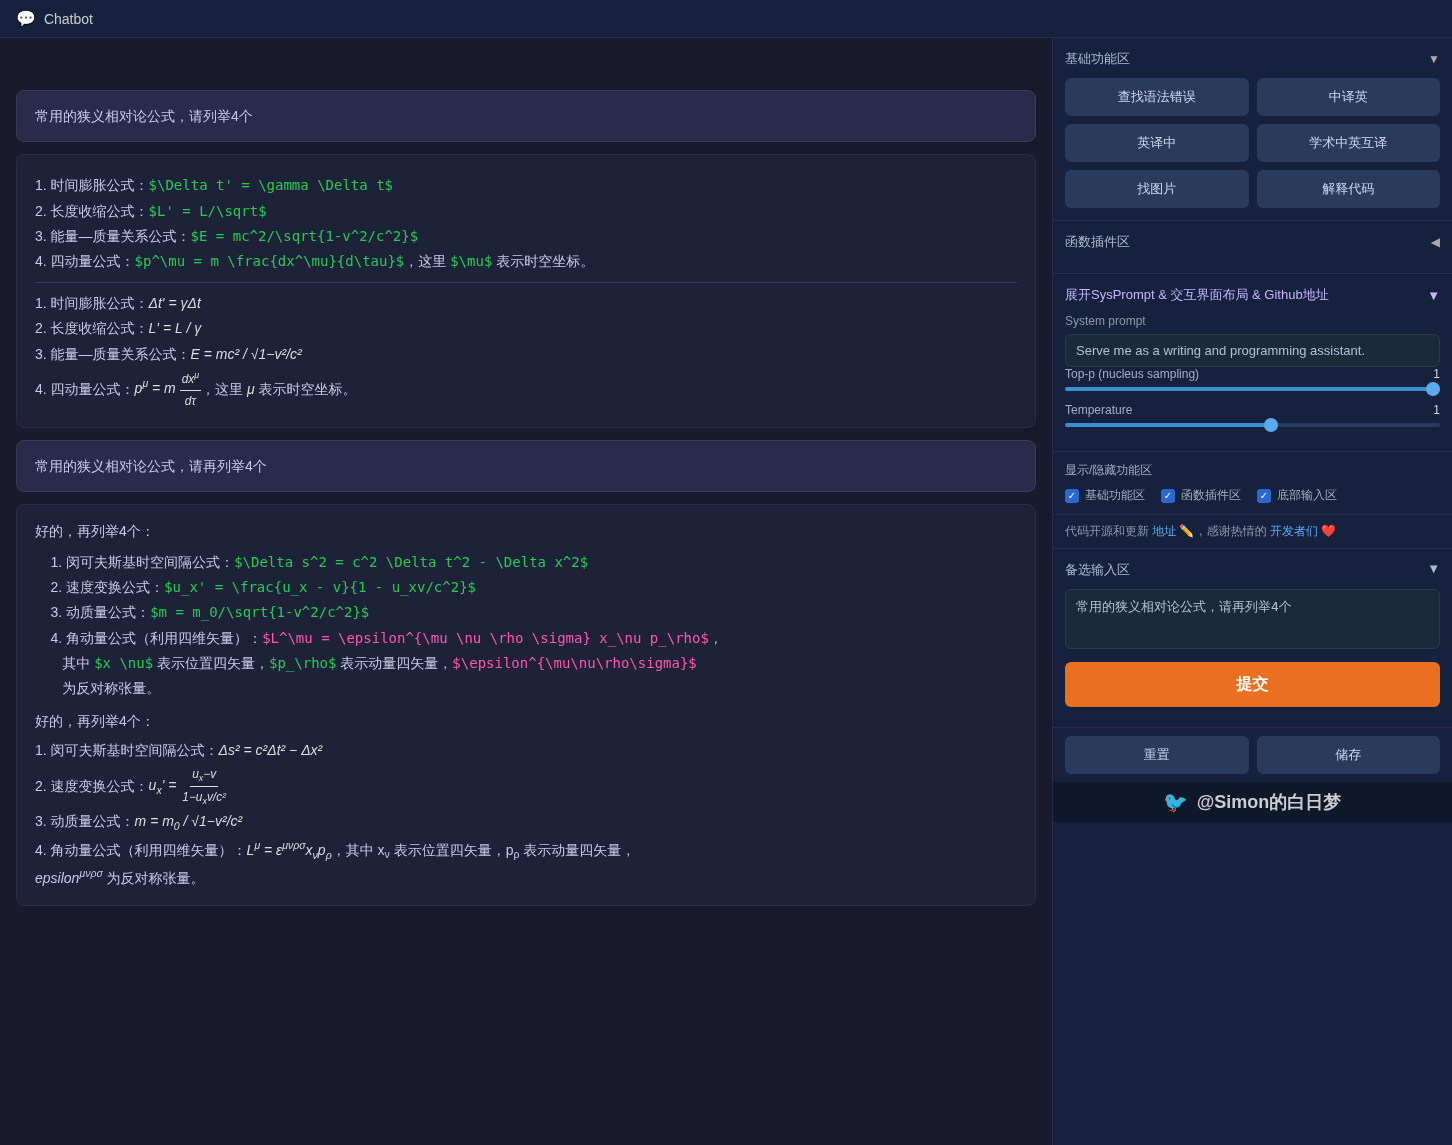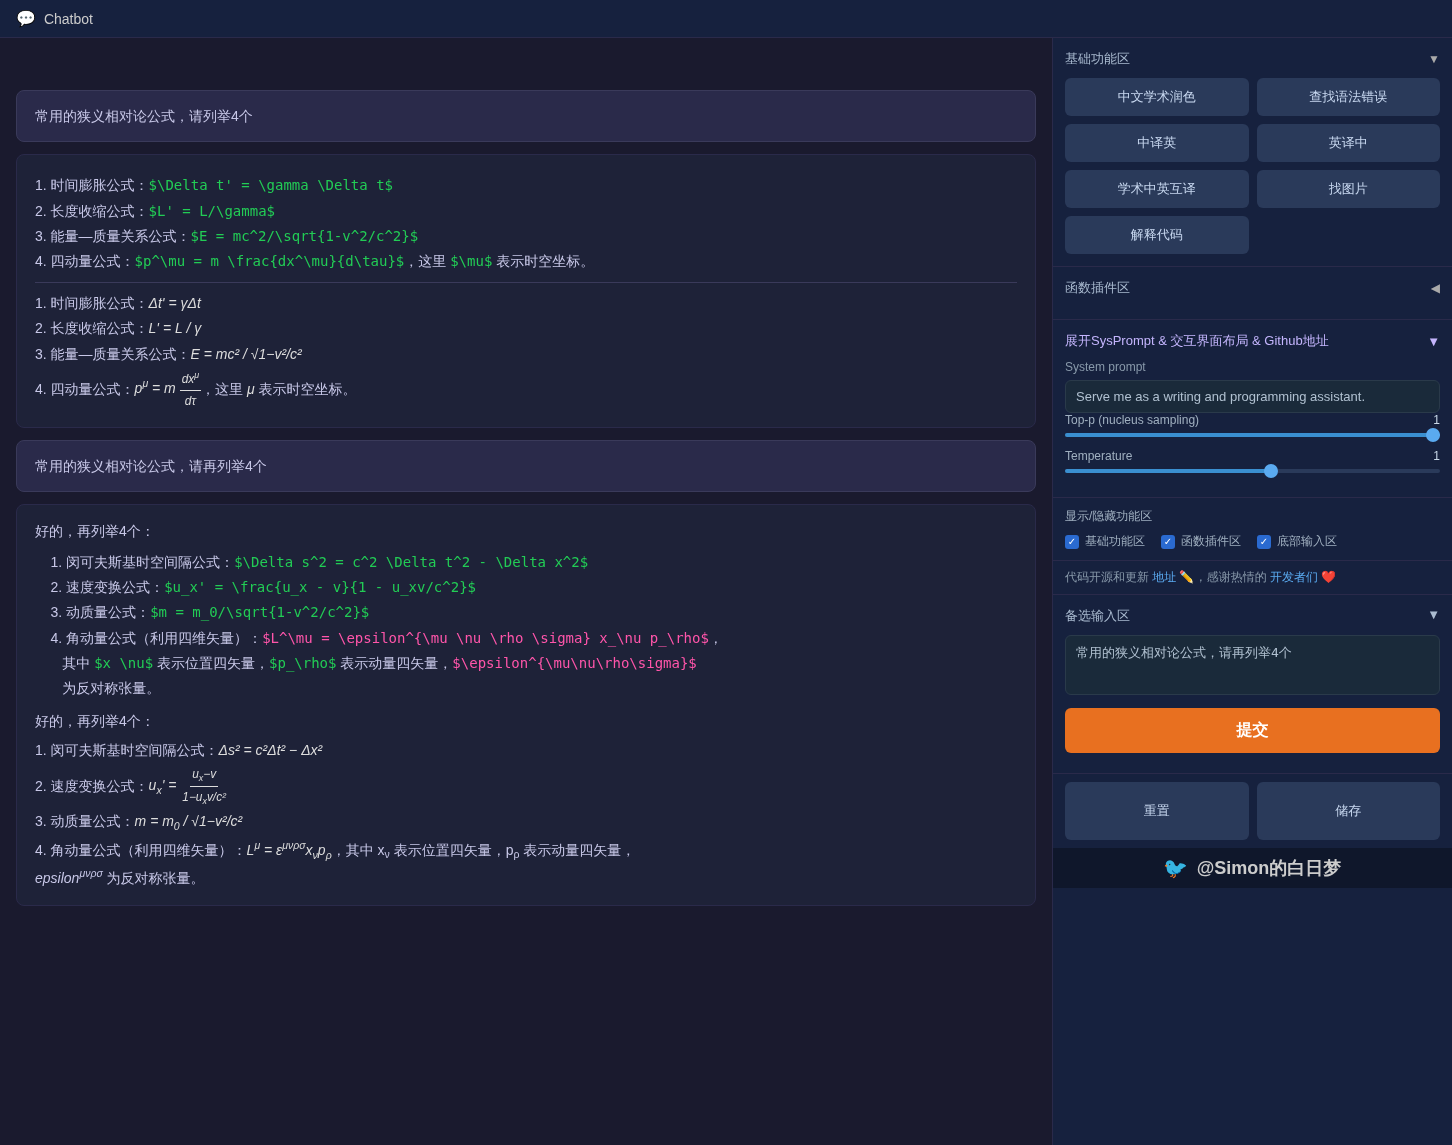--- a/index.html
+++ b/index.html
@@ -268,21 +268,21 @@
       display: grid;
       grid-template-columns: 1fr 1fr;
       gap: 8px;
       padding: 8px 12px;
     }
     .bottom-btn {
       background: #2a3a5a;
       border: none;
       border-radius: 6px;
       color: #c8d8f0;
-      padding: 20px;
+      padding: 10px;
       font-size: 13px;
       cursor: pointer;
     }
     .watermark {
       position: relative;
       padding: 8px 12px;
       background: rgba(0,0,0,0.3);
       display: flex;
       align-items: center;
       justify-content: center;
@@ -314,21 +314,21 @@
 
   <div class="chat-panel">
 
     <div class="user-message">
       <span>常用的狭义相对论公式，请列举4个</span>
     </div>
 
     <div class="assistant-message">
       <div class="formula-block">
         1. 时间膨胀公式：<span class="formula-green">$\Delta t' = \gamma \Delta t$</span><br>
-        2. 长度收缩公式：<span class="formula-green">$L' = L/\gamma$</span><br>
+        2. 长度收缩公式：<span class="formula-green">$L' = L/\sqrt$</span><br>
         3. 能量—质量关系公式：<span class="formula-green">$E = mc^2/\sqrt{1-v^2/c^2}$</span><br>
         4. 四动量公式：<span class="formula-green">$p^\mu = m \frac{dx^\mu}{d\tau}$</span>，这里 <span class="formula-green">$\mu$</span> 表示时空坐标。
       </div>
       <hr class="divider-line">
       <div>
         1. 时间膨胀公式：<span class="math-rendered">Δt' = γΔt</span><br>
         2. 长度收缩公式：<span class="math-rendered">L' = L / γ</span><br>
         3. 能量—质量关系公式：<span class="math-rendered">E = mc² / √1−v²/c²</span><br>
         4. 四动量公式：<span class="math-rendered">p<sup>μ</sup> = m <span class="frac">
               <span class="num">dx<sup>μ</sup></span>
@@ -367,21 +367,20 @@
   </div>
 
   <div class="sidebar">
 
     <div class="sidebar-section">
       <div class="section-header">
         <span>基础功能区</span>
         <span class="arrow">▼</span>
       </div>
       <div class="btn-grid">
-        <button class="func-btn">中文学术润色</button>
         <button class="func-btn">查找语法错误</button>
         <button class="func-btn">中译英</button>
         <button class="func-btn">英译中</button>
         <button class="func-btn">学术中英互译</button>
         <button class="func-btn">找图片</button>
         <button class="func-btn">解释代码</button>
       </div>
     </div>
 
     <div class="sidebar-section">

